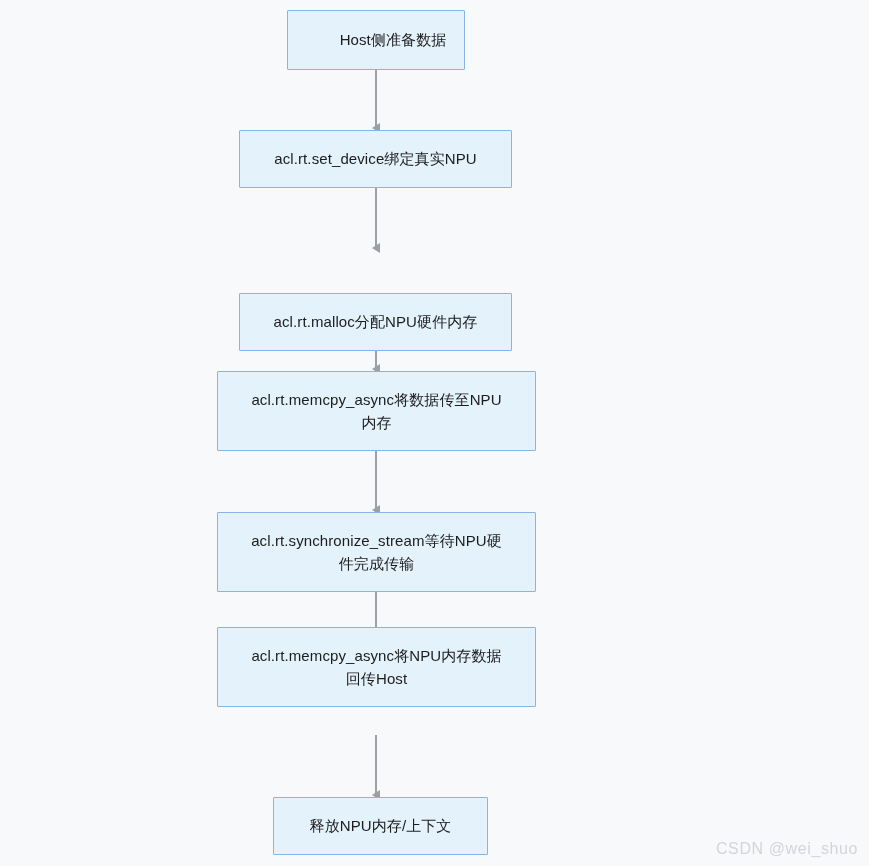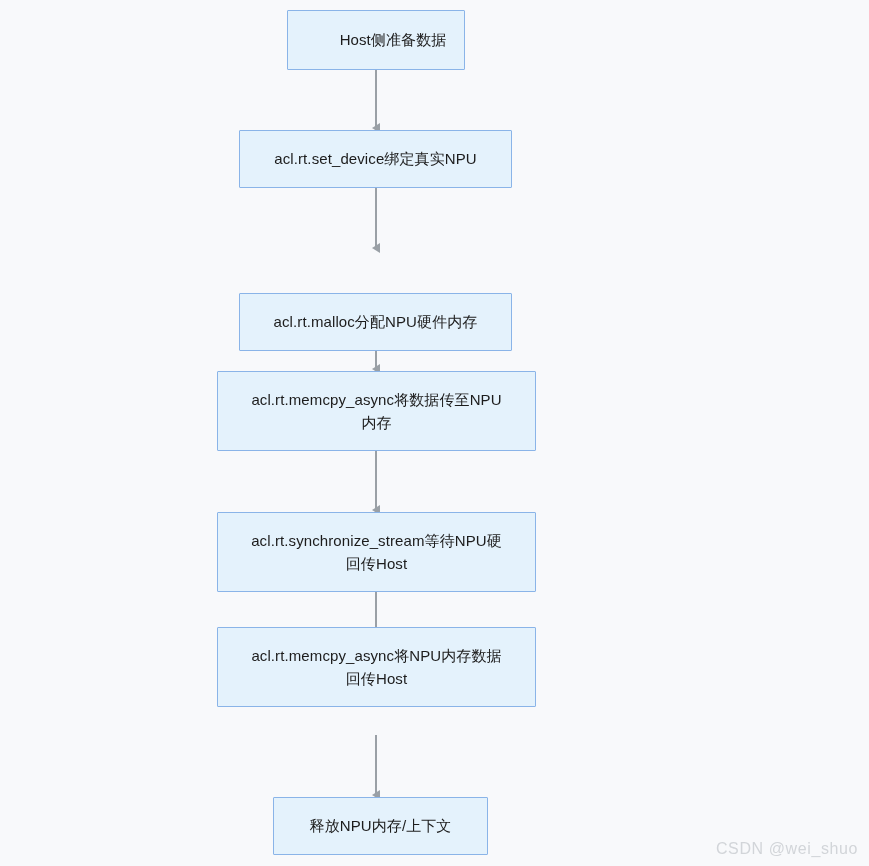--- a/index.html
+++ b/index.html
@@ -88,21 +88,21 @@
       </g>
   </svg>
 
   <div id="node-layer">
       <div class="node" style="left: 287px; top: 10px; width: 178px; height: 60px; background: rgb(228, 242, 252); border-color: rgb(138, 180, 232); color: rgb(28, 28, 28); padding-left: 44px;"><span class="node-label">Host侧准备数据</span></div>
       <div class="node" style="left: 239px; top: 130px; width: 273px; height: 58px; background: rgb(228, 242, 252); border-color: rgb(138, 180, 232); color: rgb(28, 28, 28);"><span class="node-label">acl.rt.set_device绑定真实NPU</span></div>
       <div class="node" style="left: 239px; top: 250px; width: 273px; height: 58px; background: rgb(228, 242, 252); border-color: rgb(138, 180, 232); color: rgb(28, 28, 28); margin-top: 43px;"><span class="node-label">acl.rt.malloc分配NPU硬件内存</span></div>
       <div class="node" style="left: 217px; top: 371px; width: 319px; height: 80px; background: rgb(228, 242, 252); border-color: rgb(138, 180, 232); color: rgb(28, 28, 28); text-align: center;"><span class="node-label">acl.rt.memcpy_async将数据传至NPU
 内存</span></div>
       <div class="node" style="left: 217px; top: 512px; width: 319px; height: 80px; background: rgb(228, 242, 252); border-color: rgb(138, 180, 232); color: rgb(28, 28, 28);"><span class="node-label">acl.rt.synchronize_stream等待NPU硬
-回传Host</span></div>
+件完成传输</span></div>
       <div class="node" style="left: 217px; top: 627px; width: 319px; height: 80px; background: rgb(228, 242, 252); border-color: rgb(138, 180, 232); color: rgb(28, 28, 28);"><span class="node-label">acl.rt.memcpy_async将NPU内存数据
 回传Host</span></div>
       <div class="node" style="left: 273px; top: 797px; width: 215px; height: 58px; background: rgb(228, 242, 252); border-color: rgb(138, 180, 232); color: rgb(28, 28, 28);"><span class="node-label">释放NPU内存/上下文</span></div>
     </div>
 
   <div id="watermark">CSDN @wei_shuo</div>
 
 </div>
 
 </body></html>

